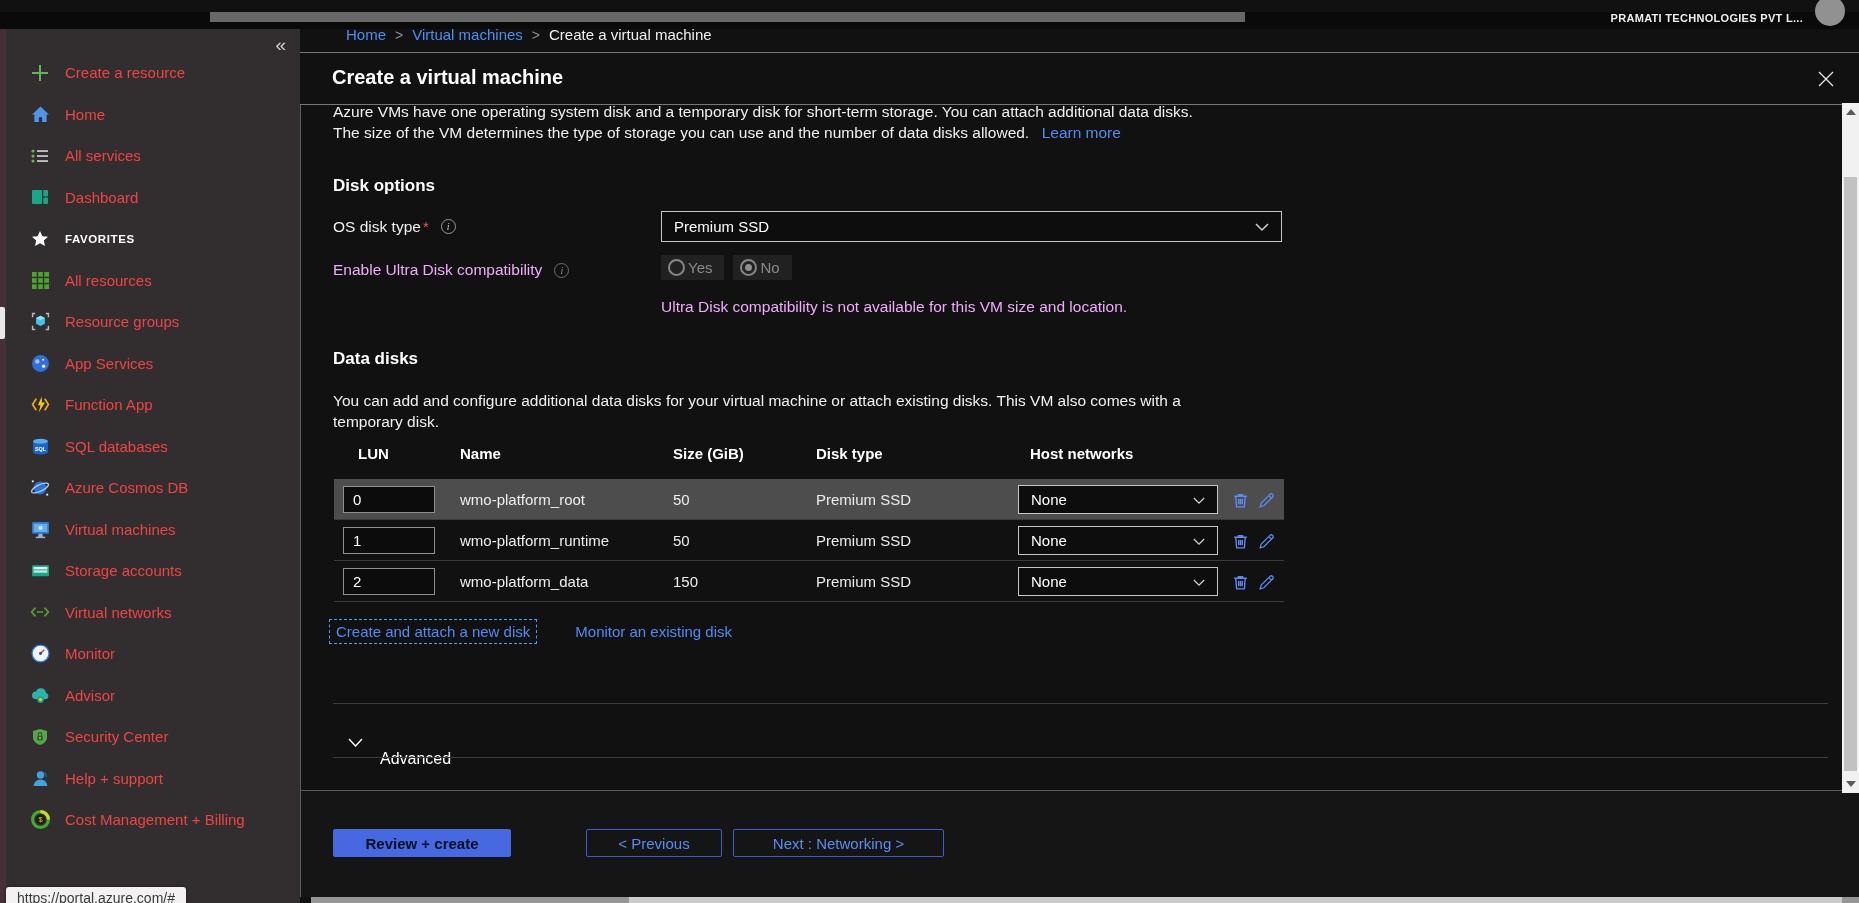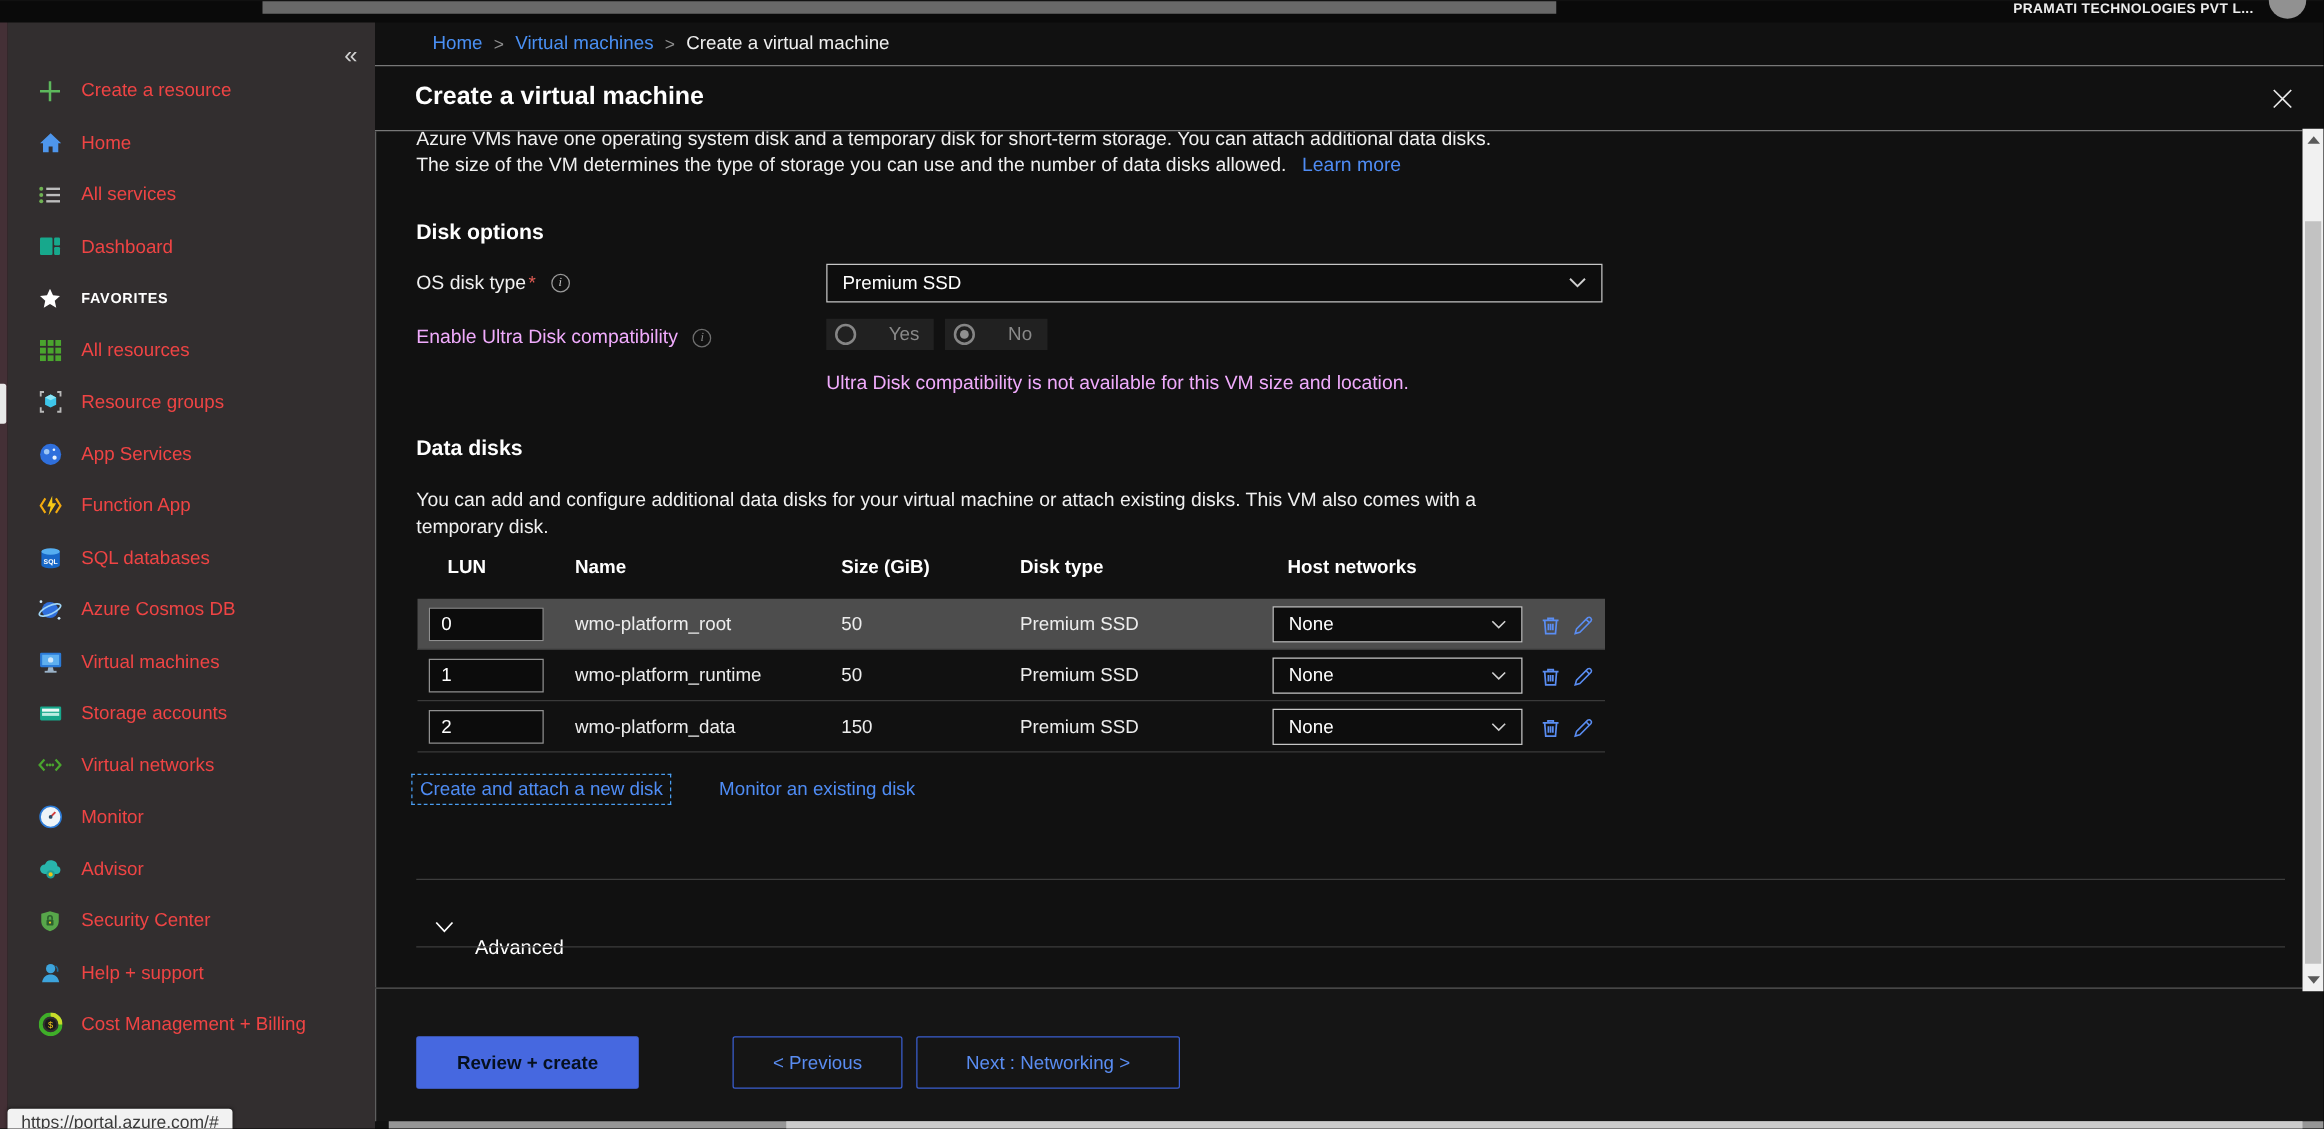--- a/index.html
+++ b/index.html
@@ -1,21 +1,21 @@
 <!DOCTYPE html>
 <html><head>
 <meta charset="utf-8">
 <style>
   * { margin:0; padding:0; box-sizing:border-box; }
   html,body { background:#000; }
   body { font-family:"Liberation Sans", sans-serif; }
   .screen { position:relative; width:1859px; height:903px; background:#111; overflow:hidden; }
 
   
-  .topbar { position:absolute; left:0; top:1px; width:1859px; height:17px; background:#0a0a0a; z-index:40; }
+  .topbar { position:absolute; left:0; top:12px; width:1859px; height:17px; background:#0a0a0a; z-index:40; }
   .topbar-strip { position:absolute; left:210px; top:0; width:1035px; height:10px; background:#686868; }
   .tenant { position:absolute; right:56px; top:0; font-size:11px; font-weight:bold; letter-spacing:.3px; color:#ededed; white-space:nowrap; }
   .avatar { position:absolute; right:14px; top:-16px; width:30px; height:30px; border-radius:50%; background:#919191; }
 
   
   .side-strip { position:absolute; left:0; top:17px; width:6px; height:886px; background:#443036; z-index:30; }
   .side-indicator { position:absolute; left:0; top:290px; width:5px; height:32px; background:#e9e9e9; border-radius:0 2px 2px 0; }
 
   
   .sidebar { position:absolute; left:6px; top:17px; width:294px; height:886px; background:#322e2f; z-index:20; }
@@ -50,21 +50,21 @@
 
   .intro { left:32px; top:-4px; line-height:21px; }
   .req { color:#e05c54; font-size:15px; margin-left:2px; }
   .info-ic { display:inline-flex; width:15px; height:15px; border:1px solid #9a9a9a; border-radius:50%; align-items:center; justify-content:center; color:#c8c8c8; font-size:10px; font-family:"Liberation Serif", serif; font-style:italic; margin-left:12px; vertical-align:-2px; }
   .info-ic::after { content:"i"; }
   .info-ic.dim { border-color:#6f6f6f; color:#8a8a8a; }
 
   .select { background:#0d0d0d; border:1px solid #c6c6c6; height:31px; display:flex; align-items:center; justify-content:space-between; padding:0 12px; cursor:default; }
   .select .sel-val { font-size:15px; color:#fff; white-space:nowrap; }
 
-  .chip { display:inline-flex; align-items:center; gap:26px; background:#212121; padding:4px 12px 4px 7px; margin-right:9px; }
+  .chip { display:inline-flex; align-items:center; gap:3px; background:#212121; padding:4px 12px 4px 7px; margin-right:9px; }
   .radio { width:17px; height:17px; border:2px solid #868686; border-radius:50%; display:inline-flex; align-items:center; justify-content:center; }
   .radio.sel::after { content:""; width:7px; height:7px; border-radius:50%; background:#8f8f8f; }
   .chip .rlbl { font-size:15px; color:#8a8a8a; }
 
   .col-hdr { font-size:15px; font-weight:bold; color:#fff; white-space:nowrap; }
 
   .dd-row { position:absolute; left:33px; width:950px; height:41px; border-bottom:1px solid #3a3a3a; }
   .dd-row.hl { background:#4d4d4d; }
   .dd-row .cell { position:absolute; top:0; height:41px; display:flex; align-items:center; font-size:15px; color:#ededed; white-space:nowrap; }
   .lun-input { position:absolute; left:9px; top:7px; width:92px; height:27px; background:#0c0c0c; border:1px solid #8f8f8f; color:#fff; font-size:15px; font-family:"Liberation Sans", sans-serif; padding-left:9px; }
@@ -73,21 +73,21 @@
 
   .create-link { border:1px dashed #4a9df0; padding:3px 6px; font-size:15px; }
   .attach-link { font-size:15px; }
 
   .divider { height:1px; background:#3d3d3d; }
 
   .advanced-lbl { font-size:16px; color:#fff; white-space:nowrap;margin-top:32px; }
 
   .footer { position:absolute; left:300px; top:791px; width:1559px; height:106px; background:#151515; border-left:1px solid #5e5e5e; }
   .footer-topline { position:absolute; left:300px; top:790px; width:1542px; height:1px; background:#5a5a5a; z-index:5; }
-  .btn { position:absolute; top:38px; height:42px; border-radius:2px; font-size:15px; display:flex; align-items:center; justify-content:center; cursor:default; white-space:nowrap; font-weight:bold; }
+  .btn { position:absolute; top:38px; height:28px; border-radius:2px; font-size:15px; display:flex; align-items:center; justify-content:center; cursor:default; white-space:nowrap; font-weight:bold; }
   .btn-primary { left:32px; width:178px; background:#4668e0; color:#06101f; border:1px solid #4668e0; }
   .btn-secondary { background:transparent; border:1px solid #3a5ed0; color:#5a8df2; font-weight:normal; }
   .btn-prev { left:285px; width:136px; }
   .btn-next { left:432px; width:211px; }
 
   
   .vscroll { position:absolute; left:1842px; top:103px; width:17px; height:690px; background:#f1f1f1; z-index:15; }
   .vthumb { position:absolute; left:2px; top:74px; width:13px; height:594px; background:#c2c2c2; }
   .arr { position:absolute; left:3.5px; width:0; height:0; border-left:5px solid transparent; border-right:5px solid transparent; }
   .arr.up { top:6px; border-bottom:6px solid #5a5a5a; }

